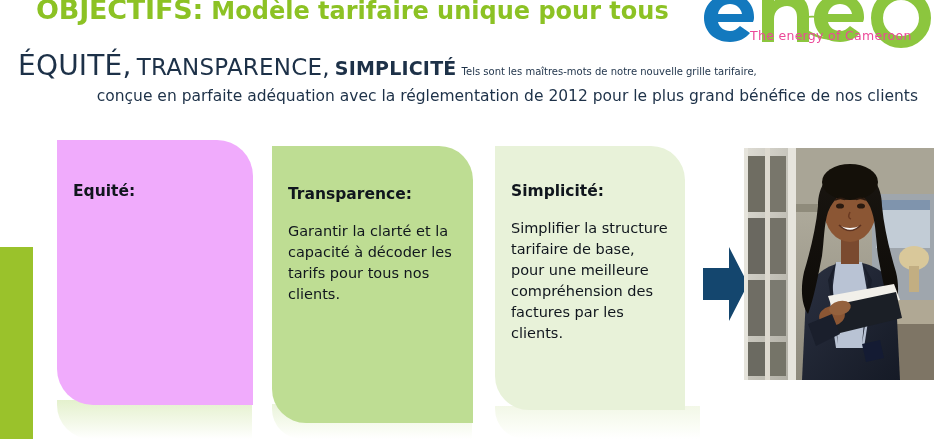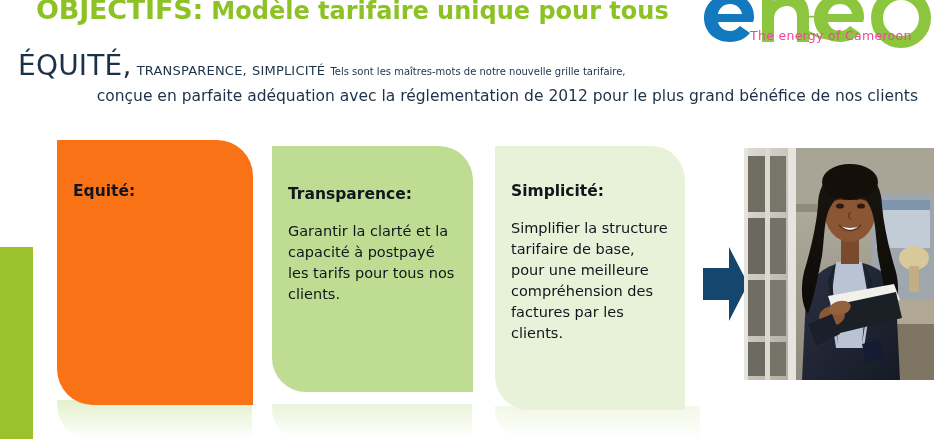--- a/index.html
+++ b/index.html
@@ -20,22 +20,22 @@
 
   
   .intro{
     position:absolute;left:18px;top:54px;width:900px;
     color:#1d3148;
   }
   .intro-line{white-space:nowrap;}
   .intro-line.l1{font-size:16px;line-height:24px;}
   .intro-line.l2{font-size:15.5px;line-height:24px;text-align:right;}
   .w-xl{font-size:28px;letter-spacing:0.2px;}
-  .w-lg{font-size:13px;letter-spacing:0.2px;}
-  .w-md{font-size:13px;letter-spacing:0.2px;}
+  .w-lg{font-size:23px;letter-spacing:0.2px;}
+  .w-md{font-size:19px;letter-spacing:0.2px;font-weight:bold;}
   .w-rg{font-size:10px;}
 
   
   .logo{position:absolute;left:700px;top:-12px;width:236px;height:62px;}
   .logo svg{display:block;}
   .logo-tag{
     position:absolute;left:50px;top:40px;
     font-size:12.5px;color:#ec4899;letter-spacing:0.3px;white-space:nowrap;
   }
 
@@ -65,28 +65,28 @@
   }
   .panel .p-head{
     font-weight:bold;font-size:15.5px;color:#10161d;
   }
   .panel .p-body{
     font-size:14.5px;line-height:21px;color:#10161d;
   }
 
   #panel-equite{
     left:57px;top:140px;width:196px;height:265px;
-    background:#f97316;
+    background:#f0abfc;
     border-top-right-radius:36px;border-bottom-left-radius:36px;
   }
   #panel-equite .p-head{margin-top:42px;}
   #panel-equite .p-body{margin-top:20px;}
 
   #panel-transparence{
-    left:272px;top:146px;width:201px;height:246px;
+    left:272px;top:146px;width:201px;height:277px;
     background:#bedd93;
     border-top-right-radius:34px;border-bottom-left-radius:34px;
   }
   #panel-transparence .p-head{margin-top:39px;}
   #panel-transparence .p-body{margin-top:18px;}
 
   #panel-simplicite{
     left:495px;top:146px;width:190px;height:264px;
     background:#e8f2d9;
     border-top-right-radius:34px;border-bottom-left-radius:34px;
@@ -144,21 +144,21 @@
 <div class="reflect r1"></div>
 <div class="reflect r2"></div>
 <div class="reflect r3"></div>
 
 <div class="panel" id="panel-equite">
   <div class="p-head">Equité:</div>
 </div>
 
 <div class="panel" id="panel-transparence">
   <div class="p-head">Transparence:</div>
-  <div class="p-body">Garantir la clarté et la capacité à postpayé les tarifs pour tous nos clients.</div>
+  <div class="p-body">Garantir la clarté et la capacité à décoder les tarifs pour tous nos clients.</div>
 </div>
 
 <div class="panel" id="panel-simplicite">
   <div class="p-head">Simplicité:</div>
   <div class="p-body">Simplifier la structure tarifaire de base, pour une meilleure compréhension des factures par les clients.</div>
 </div>
 
 <div class="arrow">
   <svg width="45" height="78" viewBox="0 0 45 78">
     <path d="M0 23 L26 23 L26 2 L45 39 L26 76 L26 55 L0 55 Z" fill="#14466e"></path>

